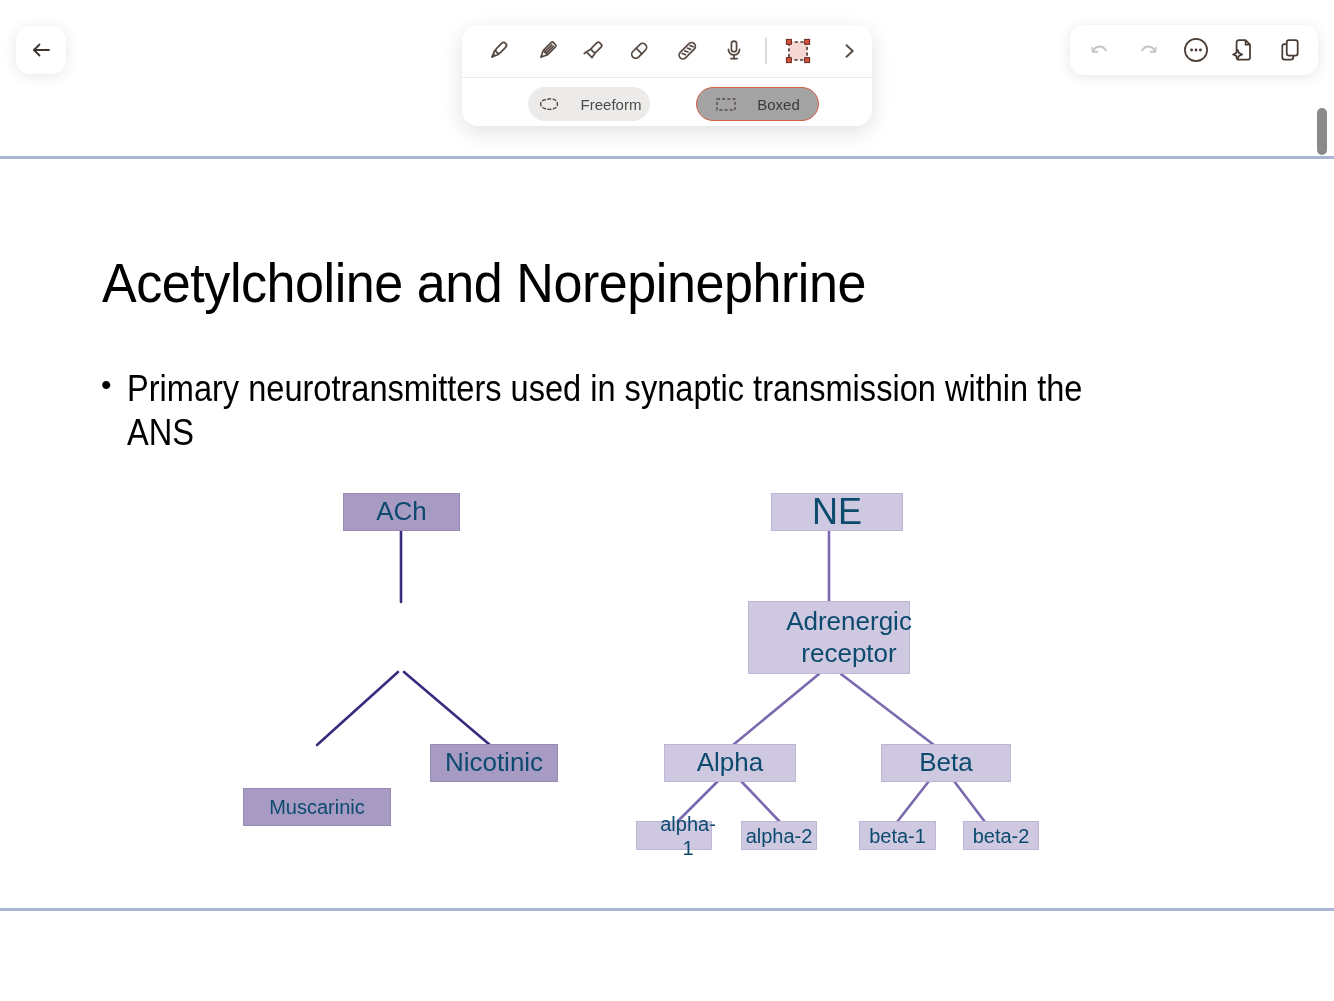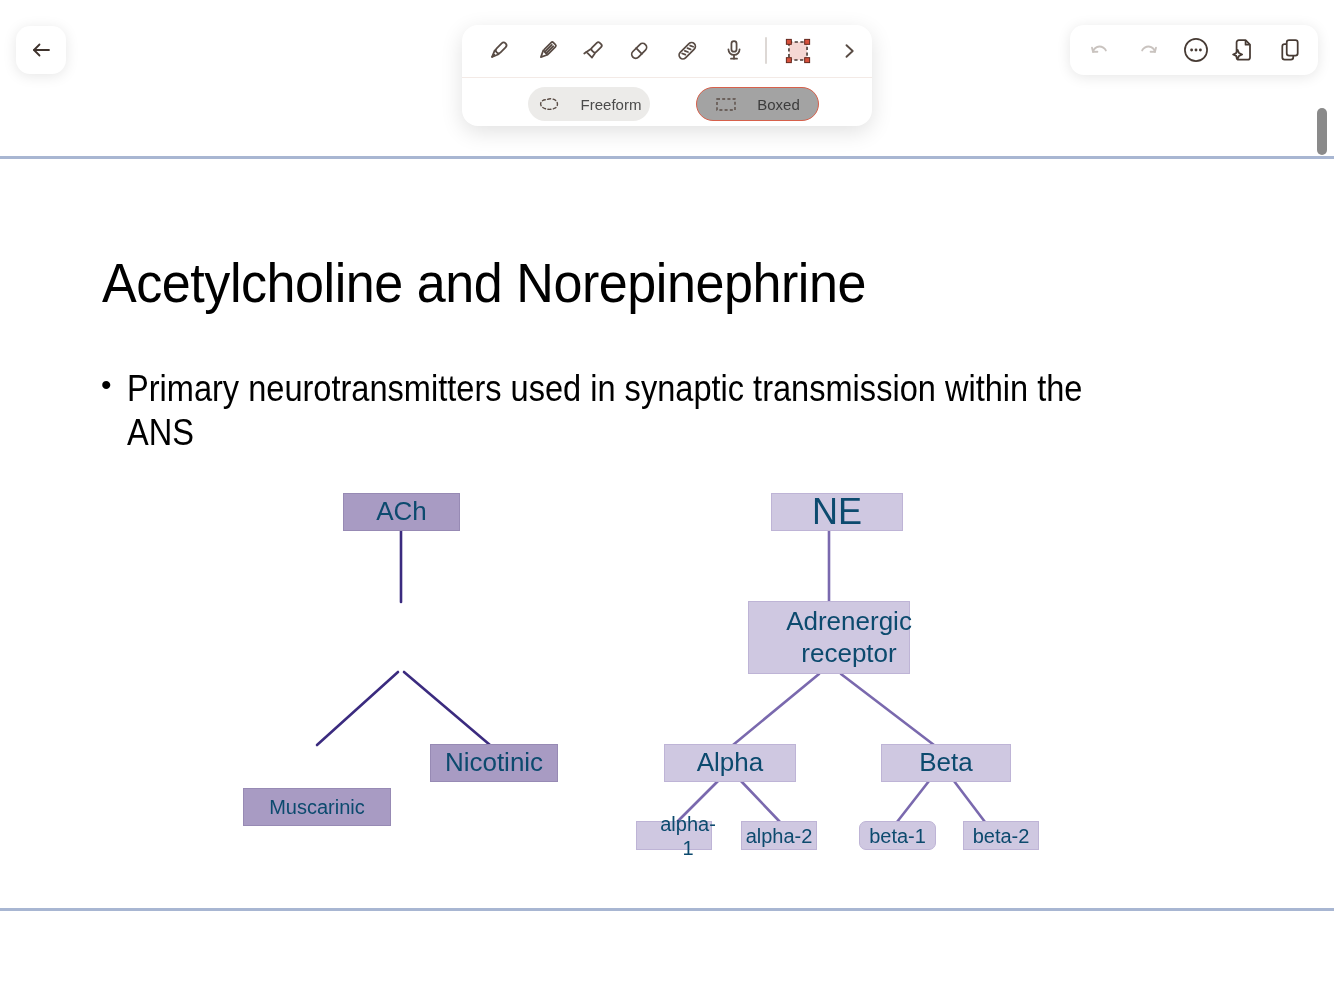--- a/index.html
+++ b/index.html
@@ -226,16 +226,16 @@
   <div class="node node-dark" style="left:343px;top:493px;width:117px;height:38px;font-size:26px;">ACh</div>
   <div class="node node-dark" style="left:243px;top:744px;width:148px;height:38px;font-size:20px;margin-top:44px;">Muscarinic</div>
   <div class="node node-dark" style="left:430px;top:744px;width:128px;height:38px;font-size:26px;">Nicotinic</div>
 
   <div class="node node-light" style="left:771px;top:493px;width:132px;height:38px;font-size:36px;">NE</div>
   <div class="node node-light" style="left:748px;top:601px;width:162px;height:73px;font-size:26px;padding-left:40px;">Adrenergic receptor</div>
   <div class="node node-light" style="left:664px;top:744px;width:132px;height:38px;font-size:26px;">Alpha</div>
   <div class="node node-light" style="left:881px;top:744px;width:130px;height:38px;font-size:26px;">Beta</div>
   <div class="node node-light" style="left:636px;top:821px;width:76px;height:29px;font-size:20px;padding-left:28px;">alpha-1</div>
   <div class="node node-light" style="left:741px;top:821px;width:76px;height:29px;font-size:20px;">alpha-2</div>
-  <div class="node node-light" style="left:859px;top:821px;width:77px;height:29px;font-size:20px;border-radius:7px;">beta-1</div>
+  <div class="node node-light" style="left:859px;top:821px;width:77px;height:29px;font-size:20px;">beta-1</div>
   <div class="node node-light" style="left:963px;top:821px;width:76px;height:29px;font-size:20px;text-align:center;">beta-2</div>
 
 </div>
 
 </body></html>

